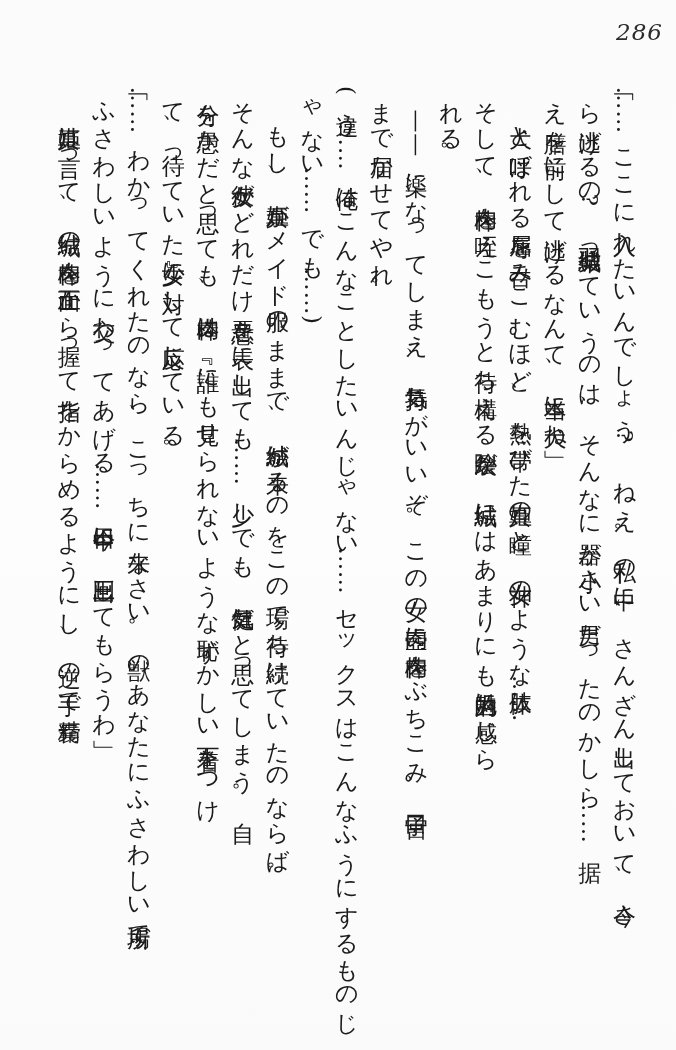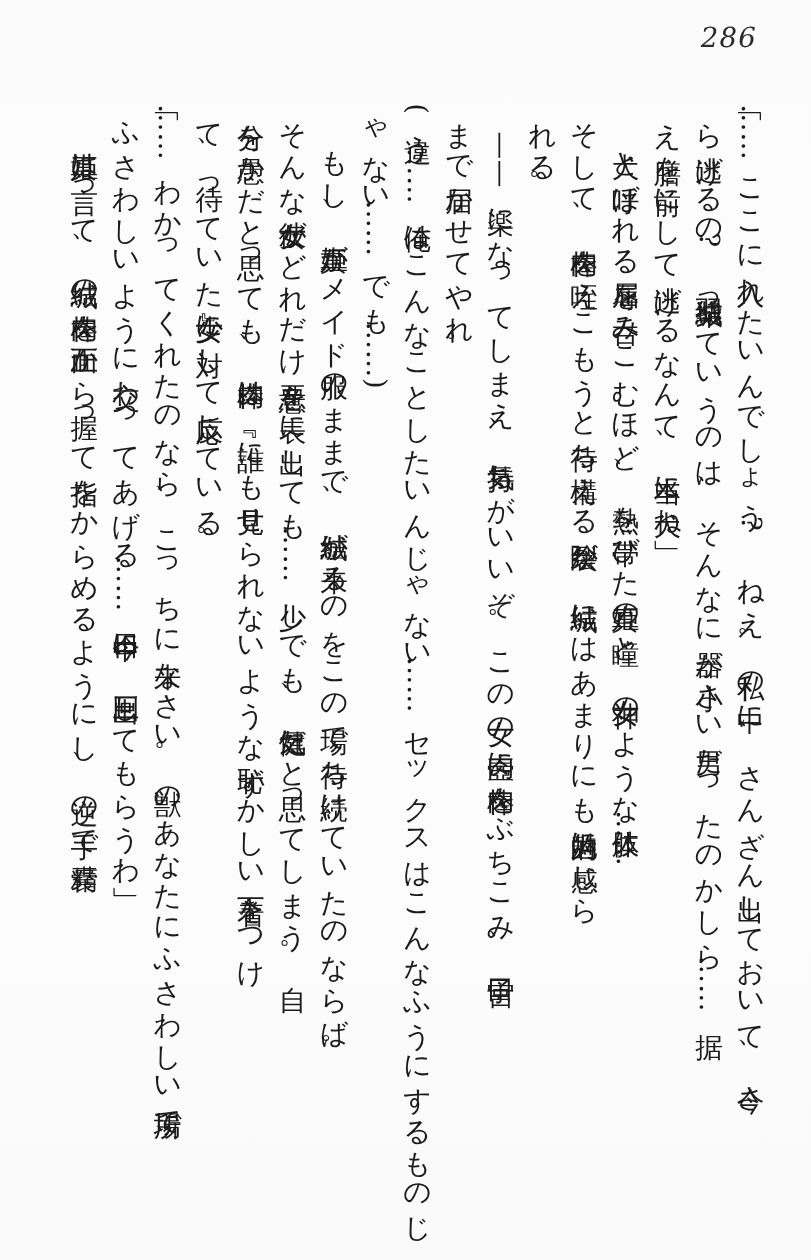--- a/index.html
+++ b/index.html
@@ -14,21 +14,21 @@
     overflow: hidden;
   }
   .page {
     position: absolute;
     inset: 0;
     background: linear-gradient(180deg, #fbfbfb 0%, #fdfdfd 50%, #fafafa 100%);
   }
   .page-number {
     position: absolute;
     top: 19px;
-    left: 584px;
+    left: 616px;
     font-family: "DejaVu Serif", serif;
     font-style: italic;
     font-size: 23px;
     letter-spacing: 1px;
     color: #2b2b2b;
   }
   .text-block {
     position: absolute;
     top: 86px;
     right: 34px;

